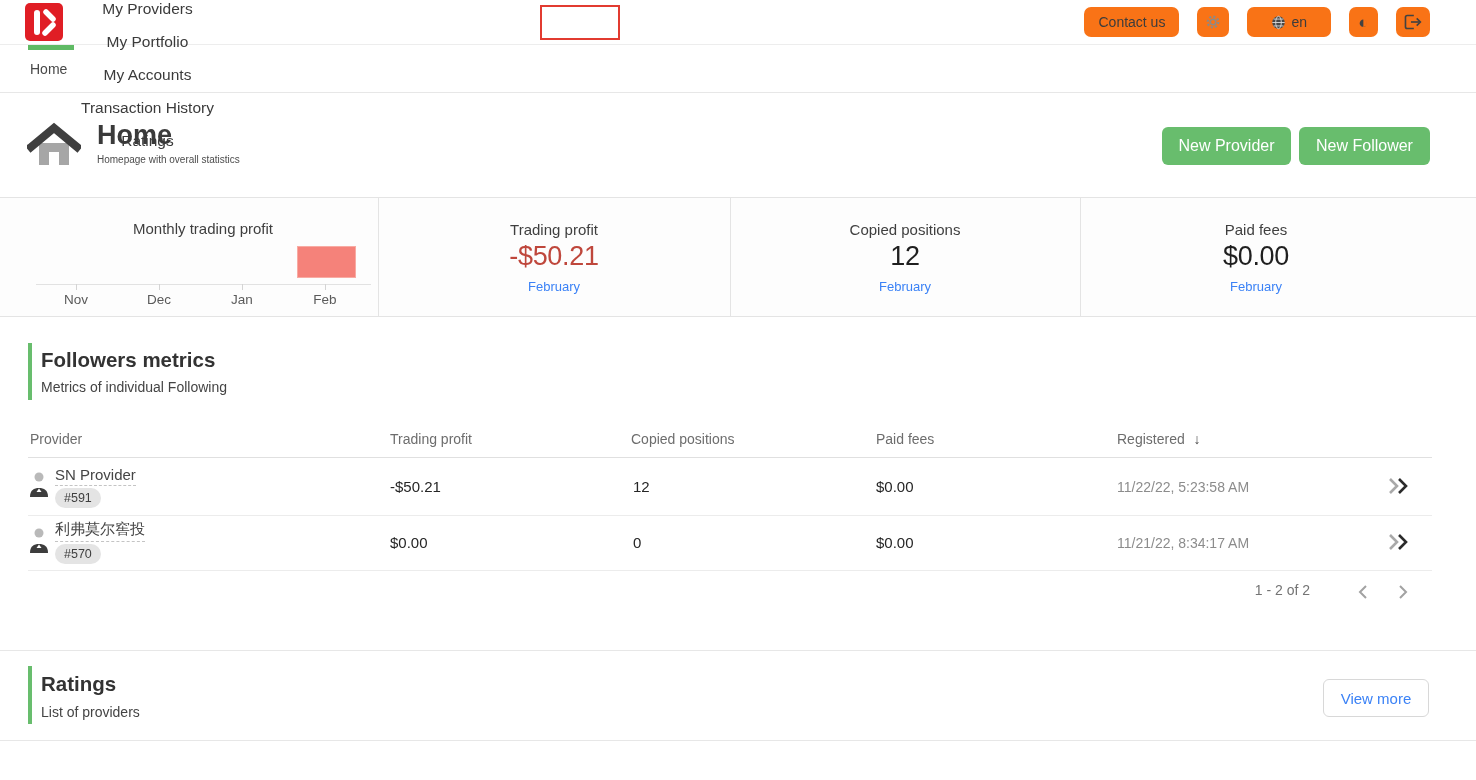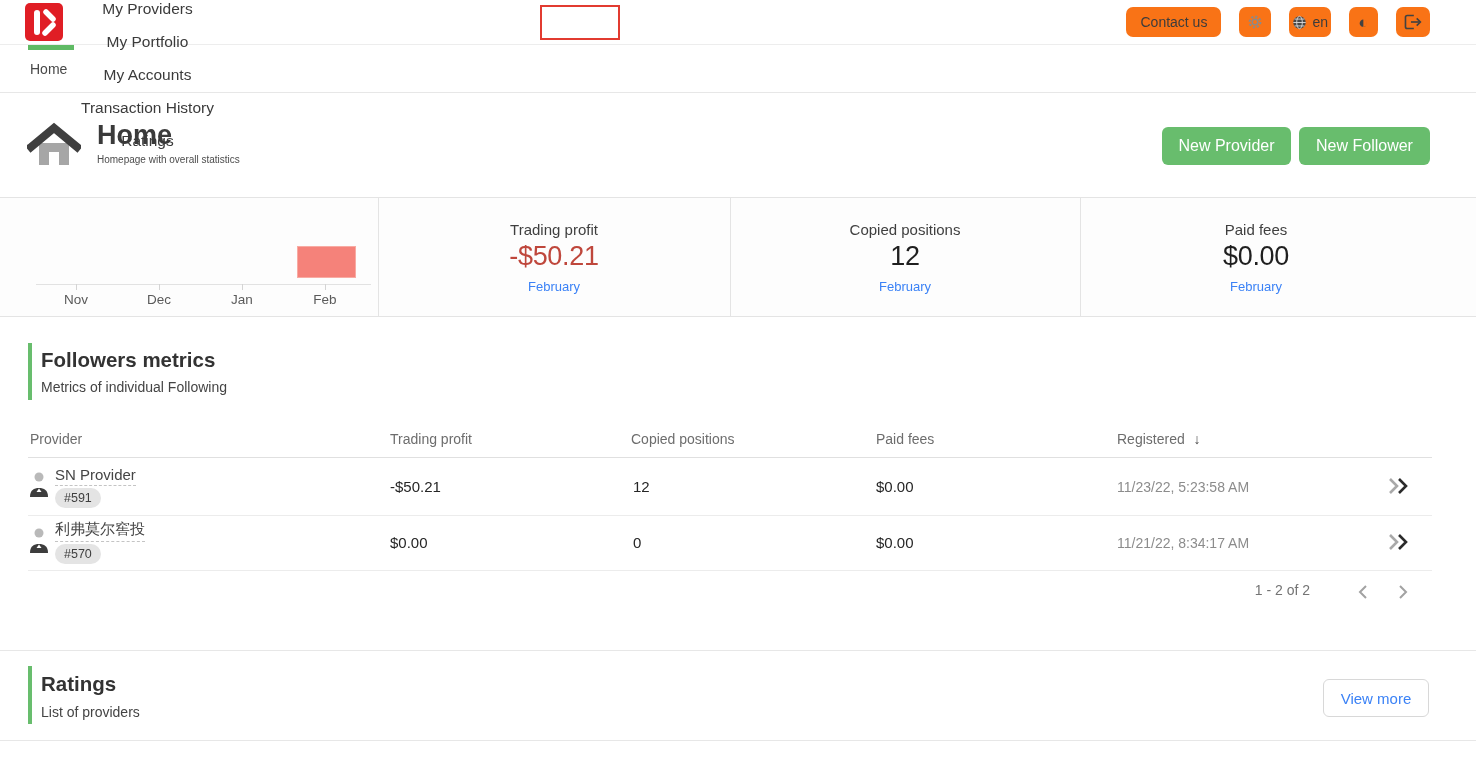--- a/index.html
+++ b/index.html
@@ -8,21 +8,21 @@
 
   
   .topnav { position:absolute; top:0; left:0; width:1476px; height:45px; background:#fff; border-bottom:1px solid #ededed; }
   .logo { position:absolute; left:25px; top:3px; width:38px; height:38px; cursor:pointer; }
   .navlinks { position:absolute; left:81px; top:0; height:45px; display:flex; align-items:center; gap:15px;flex-direction:column; }
   .nav-item { font-size:15.5px; color:#3b3b3b; text-decoration:none; cursor:pointer; white-space:nowrap; }
   .annotation-box { position:absolute; left:540px; top:5px; width:80px; height:35px; border:2px solid #e23b30; pointer-events:none; }
   .nav-actions { position:absolute; right:46px; top:7px; display:flex; gap:18px; align-items:center; }
   .gbtn { height:30px; background:#f97316; border:none; border-radius:7px; display:flex; align-items:center; justify-content:center; font-family:inherit; font-size:14px; color:#3c3c3c; padding:0 14px; cursor:pointer; }
   .gbtn.icon { padding:0 8px; min-width:29px; }
-  .gbtn.lang { gap:5px; padding:0 3px; }
+  .gbtn.lang { gap:5px; padding:0 24px; }
   .contrast-glyph { font-size:17px; color:#424242; line-height:1; }
   .active-underline { position:absolute; left:28px; top:45px; width:46px; height:5px; background:#5fba64; }
 
   
   .breadcrumb { position:absolute; left:30px; top:61px; font-size:14px; color:#484848; cursor:pointer; }
   .hdivider { position:absolute; left:0; width:1476px; height:1px; background:#e7e7e7; }
   .d1 { top:92px; } .d2 { top:650px; } .d3 { top:740px; }
   .house { position:absolute; left:27px; top:119px; }
   .page-title { position:absolute; left:97px; top:120px; font-size:27px; color:#3a3a3a; }
   .page-subtitle { position:absolute; left:97px; top:154px; font-size:10px; color:#4c4c4c; }
@@ -129,20 +129,21 @@
       <rect x="22" y="33" width="10" height="13" fill="#ffffff"></rect>
       <path d="M4 28 L27 9 L50 28" fill="none" stroke="#3f3f3f" stroke-width="8" stroke-linecap="square"></path>
     </svg>
   </div>
   <h1 class="page-title">Home</h1>
   <div class="page-subtitle">Homepage with overall statistics</div>
   <button class="btn-green btn-np">New Provider</button>
   <button class="btn-green btn-nf">New Follower</button>
 
   <section class="stats">
+    <div class="chart-title">Monthly trading profit</div>
     <div class="chart-bar"></div>
     <div class="chart-axis"></div>
     <div class="tick" style="left:76px"></div>
     <div class="tick" style="left:159px"></div>
     <div class="tick" style="left:242px"></div>
     <div class="tick" style="left:325px"></div>
     <div class="xlabel" style="left:46px">Nov</div>
     <div class="xlabel" style="left:129px">Dec</div>
     <div class="xlabel" style="left:212px">Jan</div>
     <div class="xlabel" style="left:295px">Feb</div>
@@ -187,21 +188,21 @@
         <circle cx="10" cy="7" r="4.5" fill="#b9b9b9"></circle>
         <path d="M1 27c0-7 4-9 9-9s9 2 9 9z" fill="#3d3d3d"></path>
         <path d="M10 18.5 7.5 22h5z" fill="#fff"></path>
       </svg>
     </div>
     <span class="pname" style="top:466px;">SN Provider</span>
     <span class="badge" style="top:488px;">#591</span>
     <div class="cell" style="left:390px; top:478px;">-$50.21</div>
     <div class="cell" style="left:633px; top:478px;">12</div>
     <div class="cell" style="left:876px; top:478px;">$0.00</div>
-    <div class="date" style="top:479px;">11/23/22, 5:23:58 AM</div>
+    <div class="date" style="top:479px;">11/22/22, 5:23:58 AM</div>
     <div class="rowgo" style="top:477px;">
       <svg width="24" height="18" viewBox="0 0 24 18">
         <path d="M3 2l7 7-7 7" stroke="#a9a9a9" stroke-width="2.6" fill="none"></path>
         <path d="M12 2l7 7-7 7" stroke="#2b2b2b" stroke-width="2.6" fill="none"></path>
       </svg>
     </div>
     <div class="row-line" style="top:515px;"></div>
   </div>
 
   <div>

